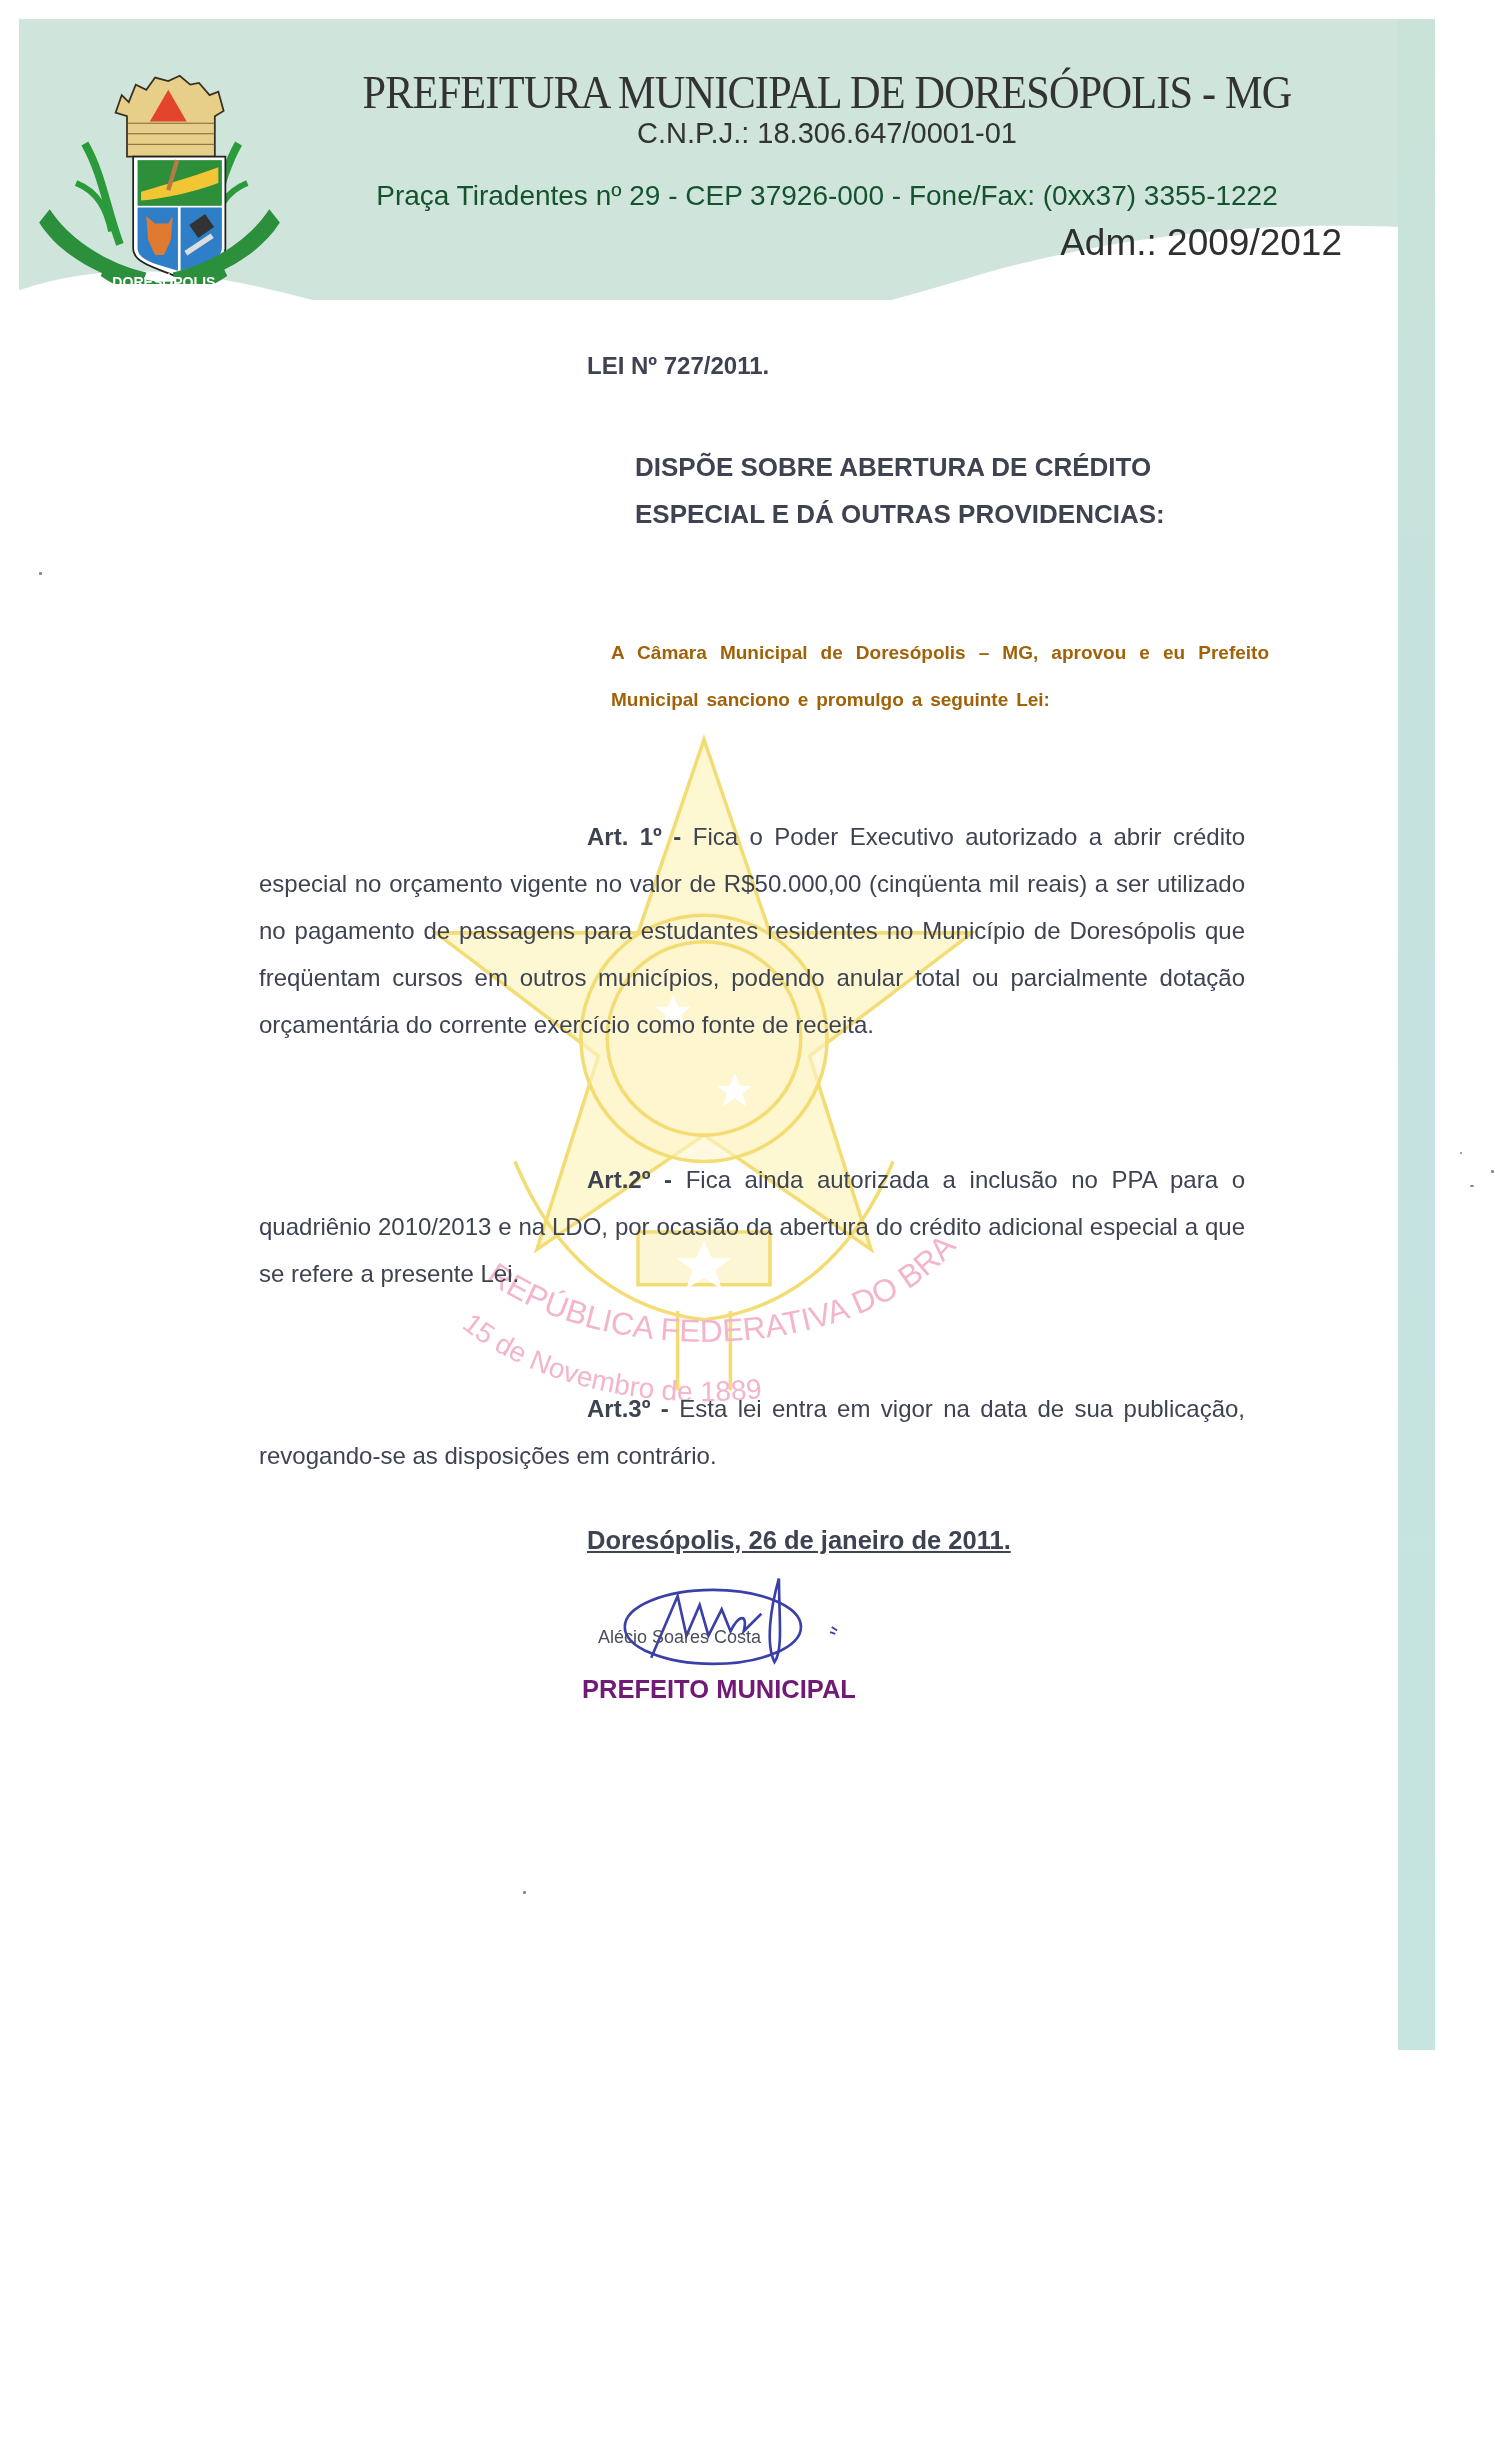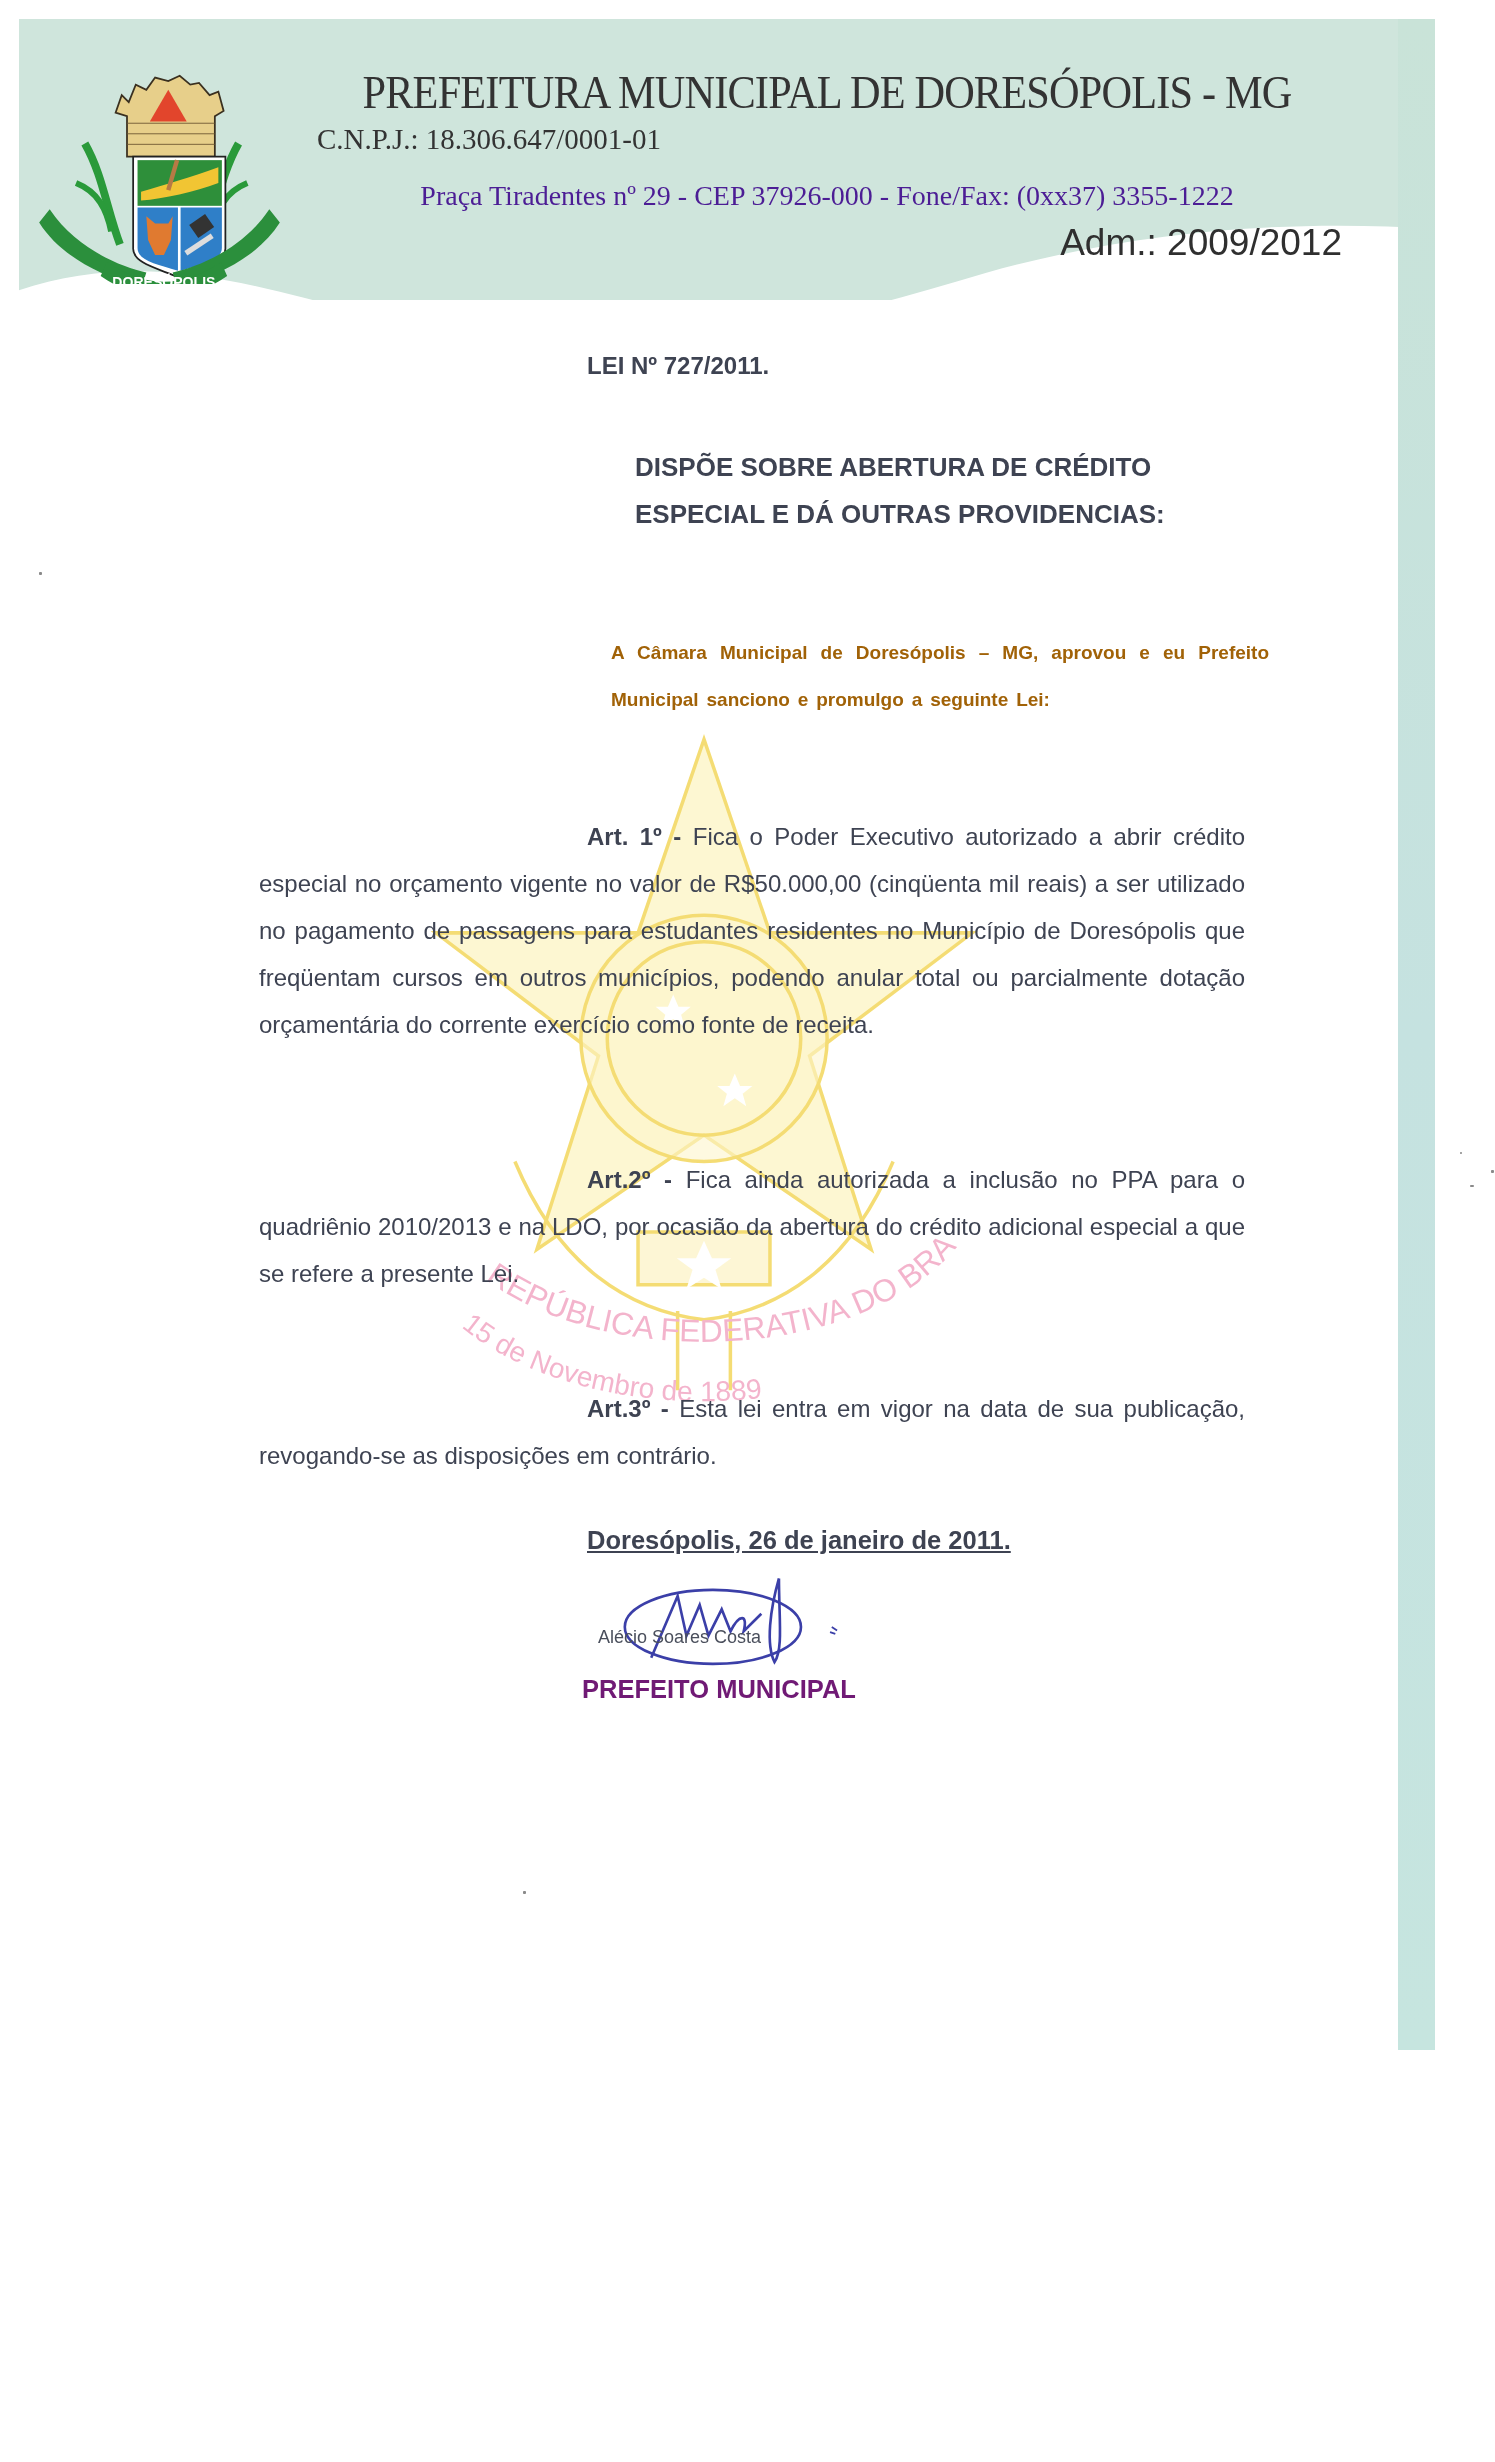--- a/index.html
+++ b/index.html
@@ -19,26 +19,26 @@
     background:linear-gradient(180deg,#c9e3d8 0%,#c5e2e0 50%,#c6e5df 100%);
   }
   .logo { position:absolute; left:23px; top:60px; width:273px; height:224px; }
   .h-title {
     position:absolute; left:317px; top:66px; width:1020px; text-align:center;
     font-family:"Liberation Serif", serif; font-size:46px; color:#333333;
     letter-spacing:-0.9px; transform:scaleX(0.92); transform-origin:center;
     white-space:nowrap;
   }
   .h-cnpj {
-    position:absolute; left:317px; top:123px; width:1020px; text-align:left;
-    font-family:Liberation Serif, serif; font-size:29px; color:#333333;
+    position:absolute; left:317px; top:117px; width:1020px; text-align:center;
+    font-family:Liberation Sans, sans-serif; font-size:29px; color:#333333;
   }
   .h-address {
     position:absolute; left:317px; top:180px; width:1020px; text-align:center;
-    font-size:28px; color:#4c1d95; white-space:nowrap;font-family:Liberation Serif, serif;
+    font-size:28px; color:#14532d; white-space:nowrap;
   }
   .h-adm {
     position:absolute; left:322px; top:222px; width:1020px; text-align:right;
     font-size:37px; color:#2f2f2f;
   }
   .watermark { position:absolute; left:339px; top:704px; width:730px; height:704px; opacity:0.85; }
   .lei { position:absolute; left:587px; top:352px; font-size:24px; font-weight:bold; color:#3e4352; }
   .ementa {
     position:absolute; left:635px; top:444px; width:572px; font-size:26px; font-weight:bold;
     color:#3e4352; line-height:47px;

